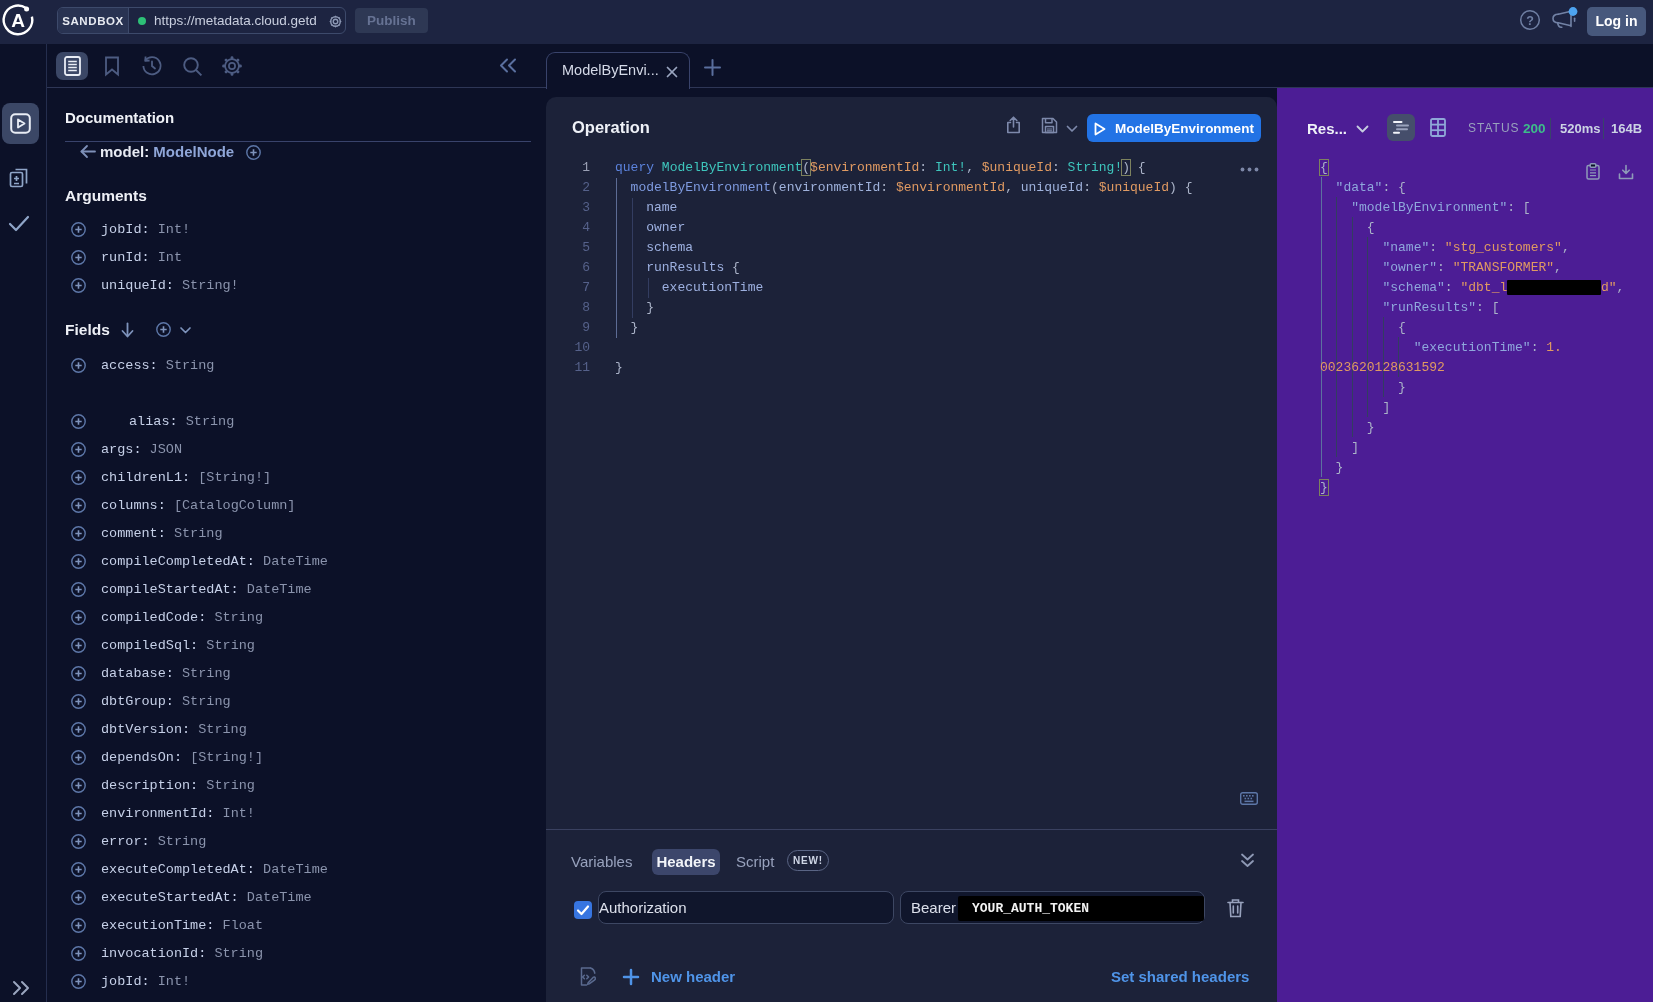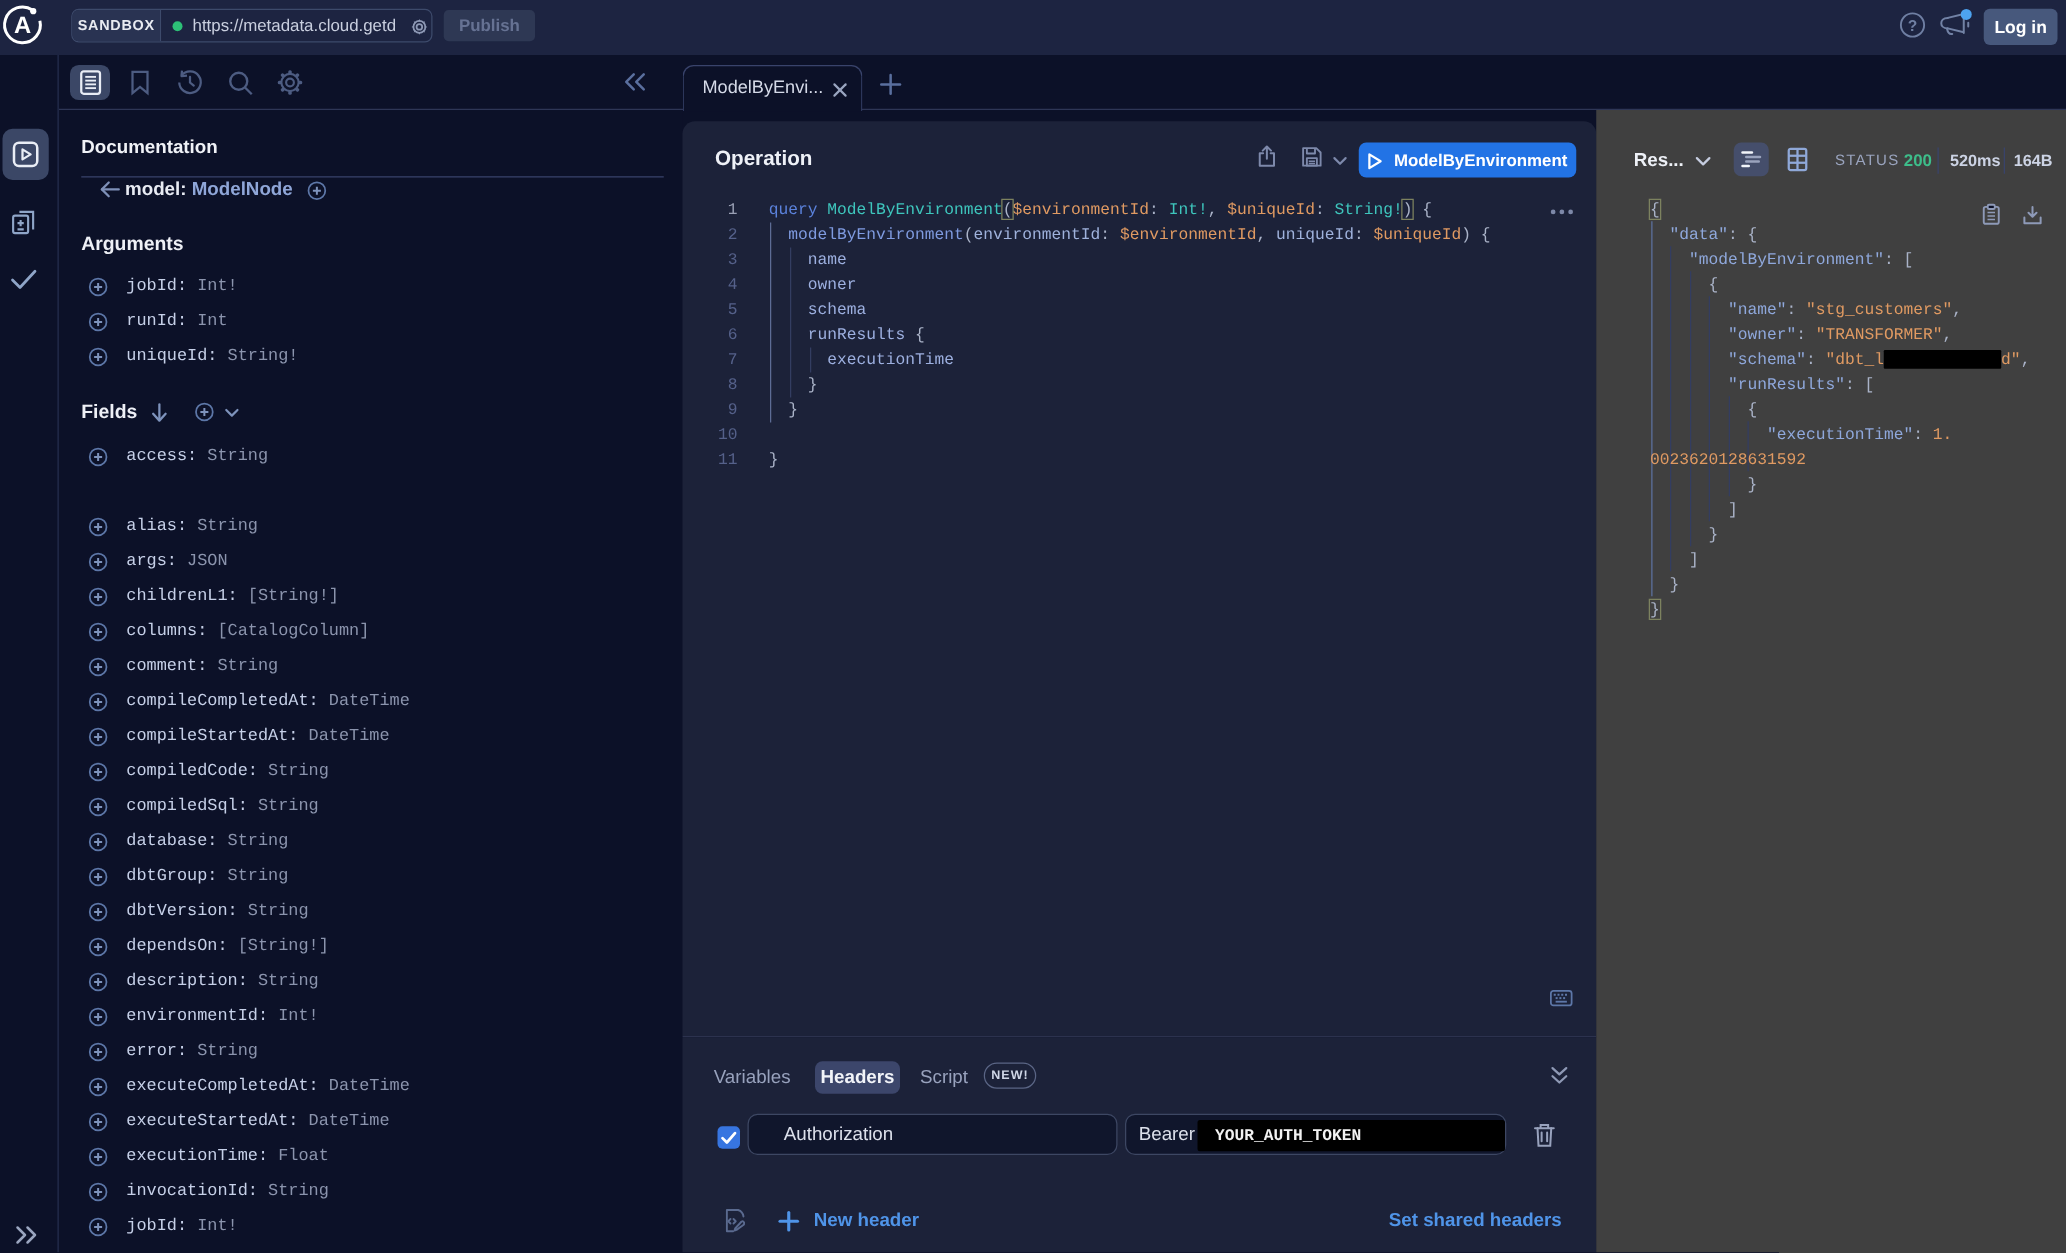--- a/index.html
+++ b/index.html
@@ -59,21 +59,21 @@
   
   #botpanel { position:absolute; left:546px; top:830px; width:731px; height:172px; background:#1c2239; }
   #hdrstab { position:absolute; left:106px; top:19px; width:68px; height:26px; background:#3c466b; border-radius:6px; color:#f2f4f9; font-size:15px; font-weight:bold; text-align:center; line-height:26px; }
   .ghosttab { position:absolute; top:19px; height:26px; line-height:26px; color:#98a2bd; font-size:15px; }
   #newpill { position:absolute; left:241px; top:20px; width:42px; height:21px; border:1px solid #5a6585; border-radius:11px; color:#cfd6e6; font-size:10px; font-weight:bold; letter-spacing:0.8px; text-align:center; line-height:20px; }
   .hinput { position:absolute; top:61px; height:33px; background:#10162c; border:1px solid #3d4763; border-radius:8px; color:#dce0eb; font-size:15px; line-height:31px; }
   #checkbox { position:absolute; left:28px; top:71px; width:18px; height:18px; background:#3775e0; border-radius:4px; }
   .blue { color:#4f94e8; font-weight:bold; font-size:15px; }
 
   
-  #resp { position:absolute; left:1277px; top:88px; width:376px; height:914px; background:#404040; }
+  #resp { position:absolute; left:1277px; top:88px; width:376px; height:914px; background:#4c1d95; }
   #respsel { position:absolute; left:110px; top:26px; width:28px; height:27px; background:#454e6b; border-radius:6px; }
   .jline { position:absolute; left:43px; height:20px; line-height:20px; font-family:"Liberation Mono",monospace; font-size:13px; white-space:pre; color:#aab3c8; }
   .j-key { color:#8fa8dc; }
   .j-val { color:#e09a62; }
   #status { position:absolute; top:33px; left:191px; font-size:12px; color:#99a3bd; letter-spacing:1.0px; }
 </style>
 </head>
 <body>
 <div id="topbar">
 
@@ -271,21 +271,21 @@
         <circle cx="7.5" cy="7.5" r="6.7" fill="none" stroke="#5d77a8" stroke-width="1.4"></circle>
         <path d="M7.5 4.3 V10.7 M4.3 7.5 H10.7" stroke="#7e93bc" stroke-width="1.6"></path>
       </svg>
       <span class="fname" style="line-height:28px;">access: <span class="typ">String</span></span>
     </div>
   <div class="docrow" style="top:319.5px">
       <svg class="cplus" style="top:6px" viewBox="0 0 15 15">
         <circle cx="7.5" cy="7.5" r="6.7" fill="none" stroke="#5d77a8" stroke-width="1.4"></circle>
         <path d="M7.5 4.3 V10.7 M4.3 7.5 H10.7" stroke="#7e93bc" stroke-width="1.6"></path>
       </svg>
-      <span class="fname" style="line-height:28px;">alias: <span class="typ">String</span></span>
+      <span class="fname" style="line-height:28px;margin-left:28px;">alias: <span class="typ">String</span></span>
     </div>
   <div class="docrow" style="top:347.5px">
       <svg class="cplus" style="top:6px" viewBox="0 0 15 15">
         <circle cx="7.5" cy="7.5" r="6.7" fill="none" stroke="#5d77a8" stroke-width="1.4"></circle>
         <path d="M7.5 4.3 V10.7 M4.3 7.5 H10.7" stroke="#7e93bc" stroke-width="1.6"></path>
       </svg>
       <span class="fname" style="line-height:28px;">args: <span class="typ">JSON</span></span>
     </div>
   <div class="docrow" style="top:375.5px">
       <svg class="cplus" style="top:6px" viewBox="0 0 15 15">
@@ -497,21 +497,21 @@
     <g stroke="#8e99b5" stroke-width="1.8" fill="none" stroke-linecap="round" stroke-linejoin="round">
       <path d="M2 1.5 L7.5 6.5 L13 1.5"></path>
       <path d="M2 8 L7.5 13 L13 8"></path>
     </g>
   </svg>
   <div id="checkbox">
     <svg width="18" height="18" viewBox="0 0 18 18">
       <path d="M4 9.5 L7.5 13 L14 5.5" fill="none" stroke="#ffffff" stroke-width="2.2" stroke-linecap="round" stroke-linejoin="round"></path>
     </svg>
   </div>
-  <div class="hinput" style="left:52px;width:296px;padding-left:28px;">Authorization</div>
+  <div class="hinput" style="left:52px;width:296px;padding-left:0;">Authorization</div>
   <div class="hinput" style="left:354px;width:305px;padding-left:10px;">Bearer
     <span class="abs mono" style="left:57px;top:4px;width:246px;height:25px;background:#000;border-radius:2px;color:#f2f2f2;font-size:13px;font-weight:bold;line-height:25px;padding-left:14px;">YOUR_AUTH_TOKEN</span>
   </div>
 
   <svg class="abs" style="left:681px;top:68px" width="17" height="20" viewBox="0 0 17 20">
     <g stroke="#98a2bd" stroke-width="1.6" fill="none" stroke-linecap="round">
       <path d="M1 4.5 H16"></path>
       <path d="M5.5 4.2 V2 H11.5 V4.2"></path>
       <path d="M3 4.5 L3.8 18.5 H13.2 L14 4.5"></path>
       <path d="M6.3 8 V15 M10.7 8 V15"></path>

